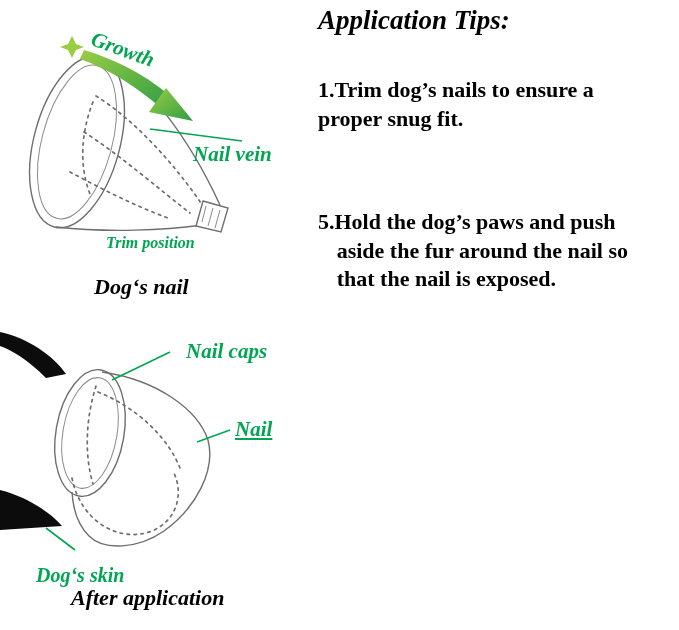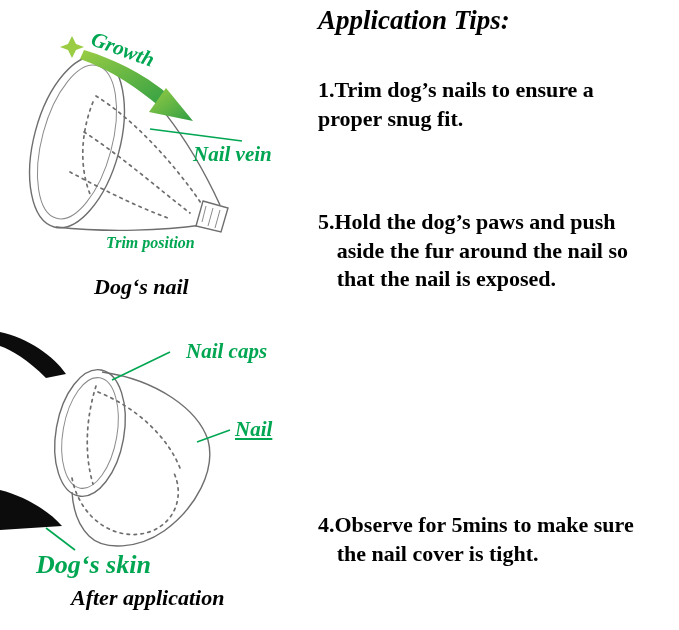--- a/index.html
+++ b/index.html
@@ -23,21 +23,21 @@
 
   .label {
     position:absolute; font-weight:bold; font-style:italic;
     color:var(--label-green,#00A651); font-size:21px; white-space:nowrap;
   }
   .label.growth { left:92px; top:26px; transform:rotate(20deg); transform-origin:0 50%; }
   .label.nail-vein { left:193px; top:142px; }
   .label.trim-position { left:106px; top:234px; font-size:16px; }
   .label.nail-caps { left:186px; top:339px; }
   .label.nail { left:235px; top:417px;text-decoration:underline; }
-  .label.dogs-skin { left:36px; top:550px; font-size:26px; }
+  .label.dogs-skin { left:36px; top:564px; font-size:20px; }
 
   .caption {
     position:absolute; font-weight:bold; font-style:italic;
     color:var(--ink,#000); font-size:22px; white-space:nowrap;
   }
   .caption.dogs-nail { left:94px; top:274px;text-align:right; }
   .caption.after-application { left:71px; top:585px; }
 
   .tips-title {
     position:absolute; left:318px; top:5px;
@@ -104,15 +104,14 @@
   <span class="caption dogs-nail">Dog‘s nail</span>
 
   <span class="label nail-caps">Nail caps</span>
   <span class="label nail">Nail</span>
   <span class="label dogs-skin">Dog‘s skin</span>
   <span class="caption after-application">After application</span>
 
   <h1 class="tips-title">Application Tips:</h1>
   <p class="tip t1">1.Trim dog’s nails to ensure a proper snug fit.</p>
   <p class="tip t2 hang">5.Hold the dog’s paws and push aside the fur around the nail so that the nail is exposed.</p>
-  <p class="tip t4 hang">4.Observe for 5mins to make sure the nail cover is tight.</p>
 
 </div>
 
 </body></html>

